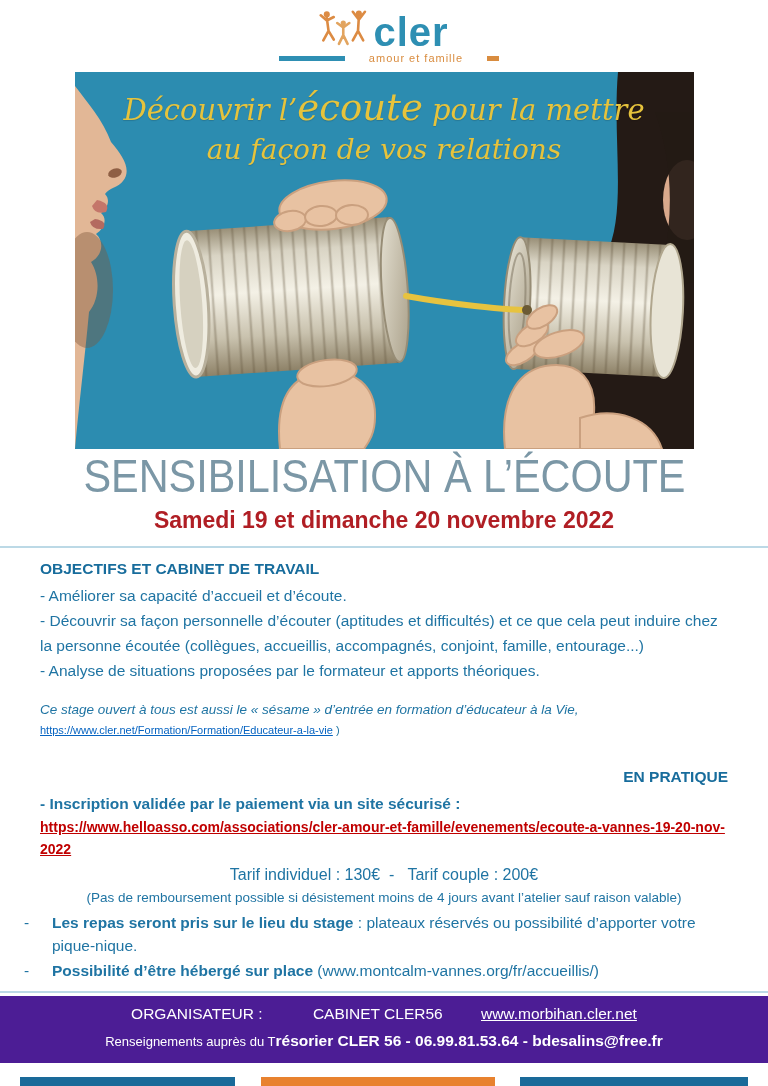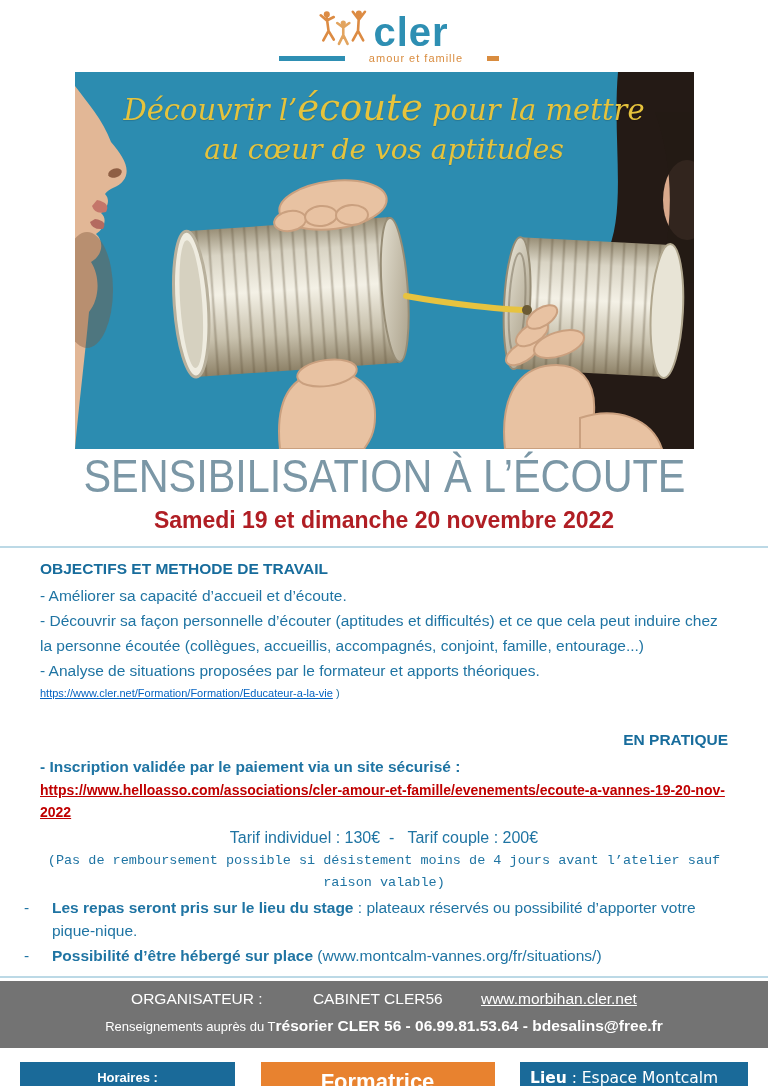--- a/index.html
+++ b/index.html
@@ -38,27 +38,27 @@
   .sec-head{font-weight:bold; color:#176C9C; font-size:15.5px; margin:0 0 2px;}
   .obj-item{margin:0;}
   .sesame-note{font-style:italic; font-size:13.5px; margin-top:17px; line-height:20px;}
   .sesame-linkline{font-size:11px; line-height:20px;}
   a.bluelink{color:#0563C1; text-decoration:underline;}
   .pratique-head{margin-top:24px;text-align:right;}
   .inscription{font-weight:bold; margin:2px 0 0;}
   .redlink-line{margin:0; line-height:22px;}
   a.redlink{color:#C00000; font-weight:bold; font-size:14px; text-decoration:underline;}
   .tarif{text-align:center; font-size:16px; margin:2px 0 0; white-space:pre-wrap;}
-  .refund{text-align:center; font-size:13.5px; margin:0; line-height:22px;font-family:Liberation Mono, monospace;}
+  .refund{text-align:center; font-size:13.5px; margin:0; line-height:22px;}
   .bullet{display:flex; margin:2px 0 0; line-height:23px;}
   .bullet .dash{width:28px; margin-left:-16px; flex:none;}
   .bold{font-weight:bold;}
   
   .prebar-rule{border:none; border-top:2px solid #BCD9E6; margin:9px 0 3px;}
-  .orgbar{background:#737373; color:#fff; text-align:center; padding:9px 0 13px;}
+  .orgbar{background:#4c1d95; color:#fff; text-align:center; padding:9px 0 13px;}
   .org-l1{font-size:15.5px;}
   .org-l1 .lbl{margin-right:46px;}
   .org-l1 .cab{margin-right:34px;}
   a.whitelink{color:#fff; text-decoration:underline;}
   .org-l2{margin-top:9px; font-size:13px;}
   .org-l2 .big{font-size:15.5px; font-weight:bold;}
   
   .boxes{display:flex; margin:14px 20px 0; justify-content:space-between; align-items:stretch;}
   .box{color:#fff; box-sizing:border-box;}
   .box-blue{background:#1A6A99;}
@@ -163,58 +163,59 @@
         <ellipse cx="447" cy="281" rx="18" ry="9" transform="rotate(-32 447 281)"></ellipse>
         <ellipse cx="457" cy="262" rx="18" ry="9" transform="rotate(-32 457 262)"></ellipse>
         <ellipse cx="467" cy="245" rx="17" ry="9" transform="rotate(-32 467 245)"></ellipse>
         <ellipse cx="484" cy="272" rx="26" ry="12" transform="rotate(-18 484 272)"></ellipse>
         <path d="M505,377 L505,346 C540,334 577,346 587,377 Z"></path>
       </g>
     </svg>
 
     <figcaption class="caption">
       <div class="l1"><span>Découvrir l’</span><span class="emph">écoute</span><span> pour la mettre</span></div>
-      <div class="l2">au cœur de vos aptitudes</div>
+      <div class="l2">au façon de vos relations</div>
     </figcaption>
   </figure>
 
   <h1 class="title"><span class="title-inner">SENSIBILISATION À L’ÉCOUTE</span></h1>
   <div class="date">Samedi 19 et dimanche 20 novembre 2022</div>
   <hr class="rule">
 
   <main class="body">
     <section>
-      <h3 class="sec-head">OBJECTIFS ET METHODE DE TRAVAIL</h3>
+      <h3 class="sec-head">OBJECTIFS ET CABINET DE TRAVAIL</h3>
       <p class="obj-item">- Améliorer sa capacité d’accueil et d’écoute.</p>
       <p class="obj-item">- Découvrir sa façon personnelle d’écouter (aptitudes et difficultés) et ce que cela peut induire chez la personne écoutée (collègues, accueillis, accompagnés, conjoint, famille, entourage...)</p>
       <p class="obj-item">- Analyse de situations proposées par le formateur et apports théoriques.</p>
     </section>
 
     <section>
+      <div class="sesame-note">Ce stage ouvert à tous est aussi le « sésame » d’entrée en formation d’éducateur à la Vie,</div>
       <div class="sesame-linkline">
         <a class="bluelink" href="#">https://www.cler.net/Formation/Formation/Educateur-a-la-vie</a><span> )</span>
       </div>
     </section>
 
     <section>
       <h3 class="sec-head pratique-head">EN PRATIQUE</h3>
       <p class="inscription">- Inscription validée par le paiement via un site sécurisé :</p>
       <p class="redlink-line">
         <a class="redlink" href="#">https://www.helloasso.com/associations/cler-amour-et-famille/evenements/ecoute-a-vannes-19-20-nov-2022</a>
       </p>
       <p class="tarif">Tarif individuel : 130€  -   Tarif couple : 200€</p>
       <p class="refund">(Pas de remboursement possible si désistement moins de 4 jours avant l’atelier sauf raison valable)</p>
 
       <div class="bullet">
         <span class="dash">-</span>
         <span><span class="bold">Les repas seront pris sur le lieu du stage</span><span> : plateaux réservés ou possibilité d’apporter votre pique-nique.</span></span>
       </div>
       <div class="bullet">
         <span class="dash">-</span>
-        <span><span class="bold">Possibilité d’être hébergé sur place</span><span> (www.montcalm-vannes.org/fr/situations/)</span></span>
+        <span><span class="bold">Possibilité d’être hébergé sur place</span><span> (www.montcalm-vannes.org/fr/accueillis/)</span></span>
       </div>
     </section>
   </main>
 
   <hr class="prebar-rule">
   <footer class="orgbar">
     <div class="org-l1">
       <span class="lbl">ORGANISATEUR :</span>
       <span class="cab">CABINET CLER56</span>
       <a class="whitelink" href="#">www.morbihan.cler.net</a>

